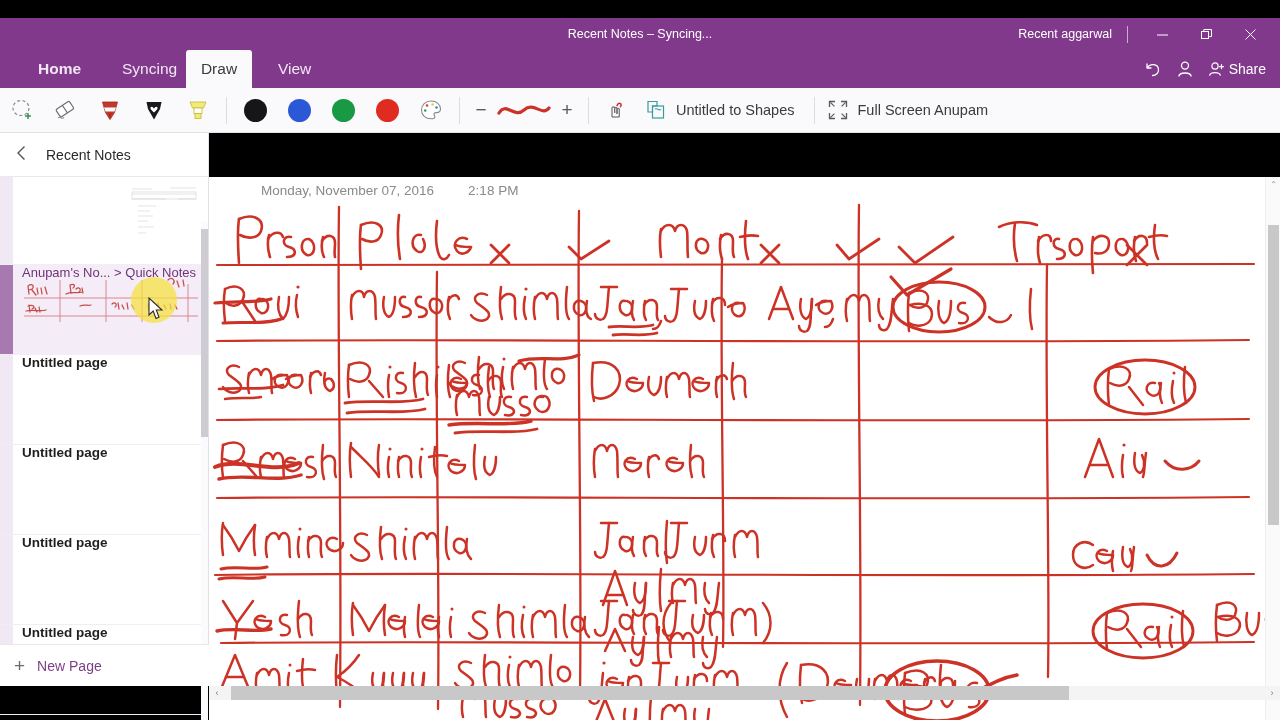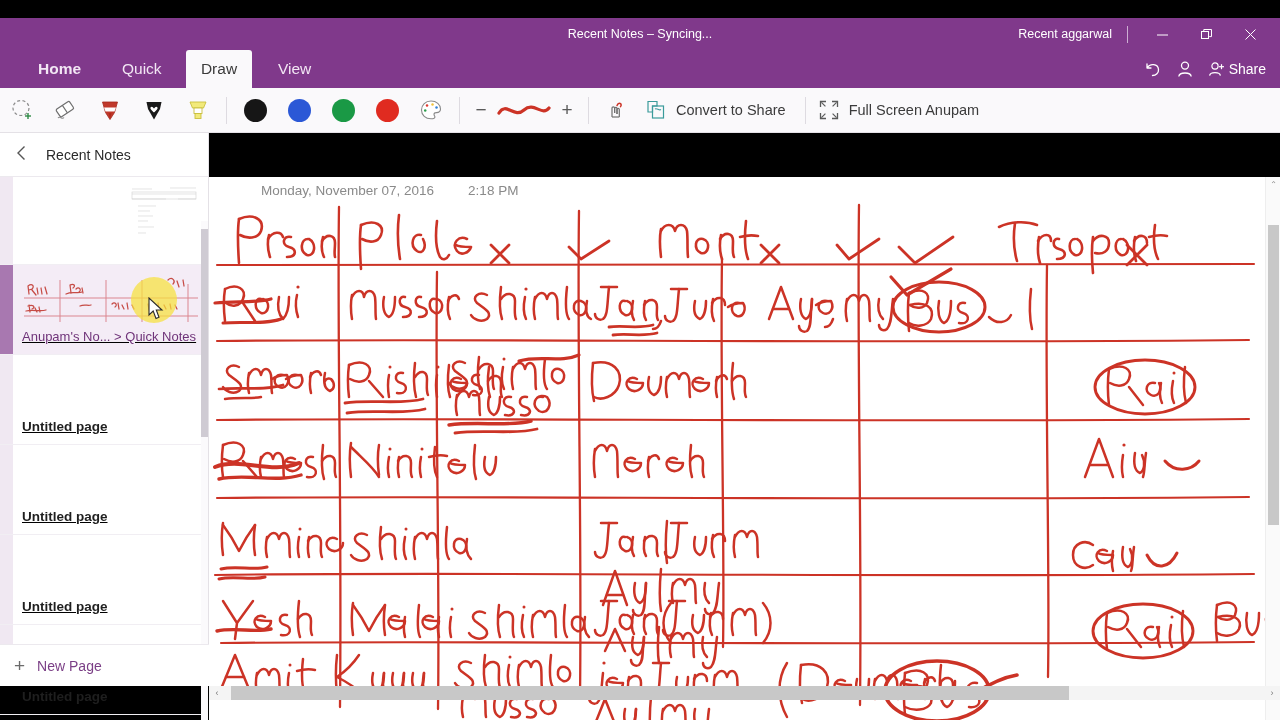--- a/index.html
+++ b/index.html
@@ -88,22 +88,22 @@
   }
   .sb-header {
     height: 44px; display: flex; align-items: center; gap: 16px; padding-left: 16px;
     border-bottom: 1px solid #ece9ee; background:#fff;
   }
   .sb-back { color: #5c5c5c; font-size: 16px; width: 14px; }
   .sb-title { color: #2b2b2b; font-size: 14px; }
   .sb-list { position: relative; height: 509px; background: #fff; }
   .sb-item {
     position: relative; height: 90px; padding: 0 10px 0 22px;
-    display: flex; flex-direction: column; justify-content: flex-end;
-    padding-bottom: 10px; border-bottom: 1px solid #f1eef3; text-decoration: underline;
+    display: flex; flex-direction: column; 
+    padding-bottom: 10px; border-bottom: 1px solid #f1eef3;
   }
   .sb-item .label { font-size: 13.5px; color: #1f1f1f; font-weight: bold; }
   .sb-item.selected { background: #f4ecf6; }
   .sb-item.selected .label { color: #6f3379; font-weight: normal; font-size: 13px; }
   .sb-item.selected::before {
     content: ""; position: absolute; left: 0; top: 0; width: 13px; height: 100%;
     background: #a878b0;
   }
   .sb-rail { position: absolute; left: 0; top: 0; width: 13px; height: 100%;
     background: #f0e8f2; }
@@ -184,21 +184,21 @@
     <div class="win-btn win-close">
       <svg width="11" height="11" viewBox="0 0 11 11">
         <line x1="0.5" y1="0.5" x2="10.5" y2="10.5" stroke="#fff" stroke-width="1"></line>
         <line x1="10.5" y1="0.5" x2="0.5" y2="10.5" stroke="#fff" stroke-width="1"></line>
       </svg>
     </div>
   </div>
 
   <div class="ribbon">
     <div class="tab tab-home">Home</div>
-    <div class="tab tab-insert">Quick</div>
+    <div class="tab tab-insert">Syncing</div>
     <div class="tab tab-draw active">Draw</div>
     <div class="tab tab-view">View</div>
 
     <div class="ribbon-right">
       <div class="ri">
         <svg width="19" height="17" viewBox="0 0 19 17">
           <path d="M4,7 L4,3 M4,7 L8,7 M4,7 C7,2 15,2.5 15.5,8.5 C15.8,12 13,14.5 9.5,14.5" fill="none" stroke="#fff" stroke-width="1.3" stroke-linecap="round"></path>
         </svg>
       </div>
       <div class="ri">
@@ -311,21 +311,21 @@
       </div>
     </div>
 
     <div class="tb-group">
       <div class="tb-label">
         <svg width="22" height="22" viewBox="0 0 22 22">
           <path d="M3,2.5 L12,2.5 L12,7 L7.5,7 L7.5,13 L3,13 Z" fill="none" stroke="#3a9b9b" stroke-width="1.2"></path>
           <rect x="7.5" y="7" width="11" height="12" fill="none" stroke="#3a9b9b" stroke-width="1.2"></rect>
           <path d="M10,10 C12,8.6 14,12 16,10.5" fill="none" stroke="#3a9b9b" stroke-width="1.1"></path>
         </svg>
-        <span>Convert to Share</span>
+        <span>Untitled to Shapes</span>
       </div>
     </div>
 
     <div class="tb-divider"></div>
 
     <div class="tb-group">
       <div class="tb-label">
         <svg width="22" height="22" viewBox="0 0 22 22">
           <polyline points="2.5,8 2.5,2.5 8,2.5" fill="none" stroke="#5a5a5a" stroke-width="1.3"></polyline>
           <polyline points="14,2.5 19.5,2.5 19.5,8" fill="none" stroke="#5a5a5a" stroke-width="1.3"></polyline>

